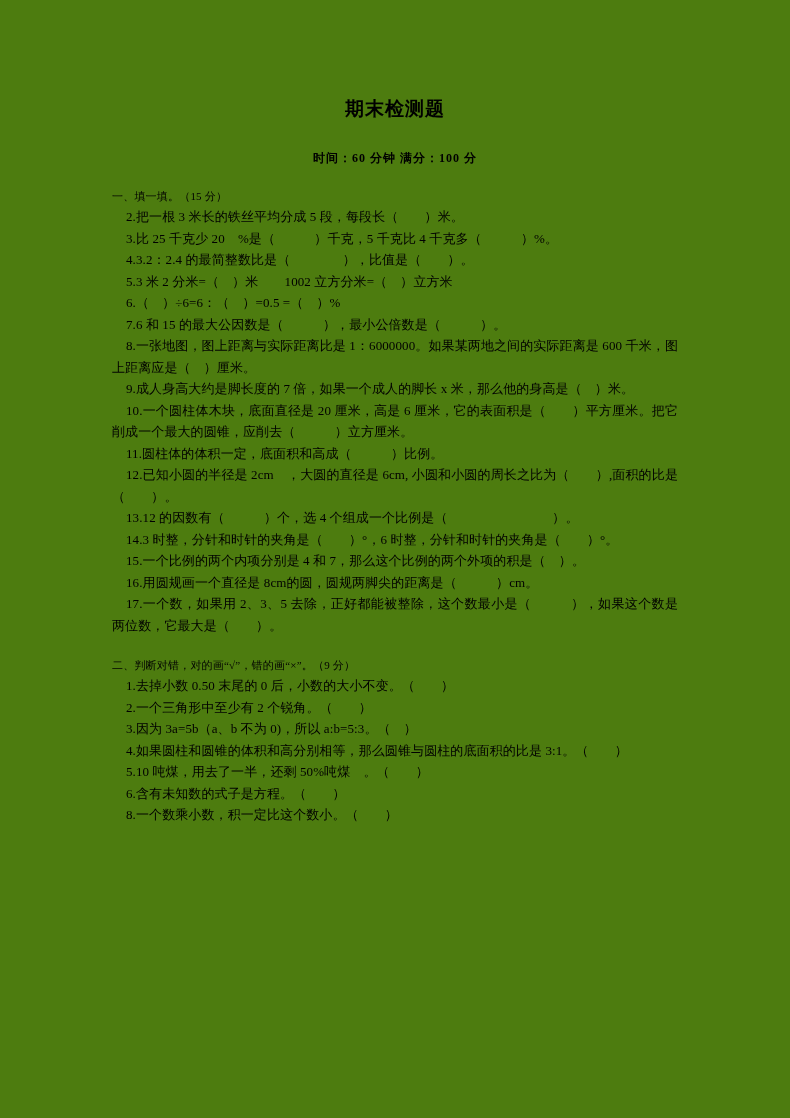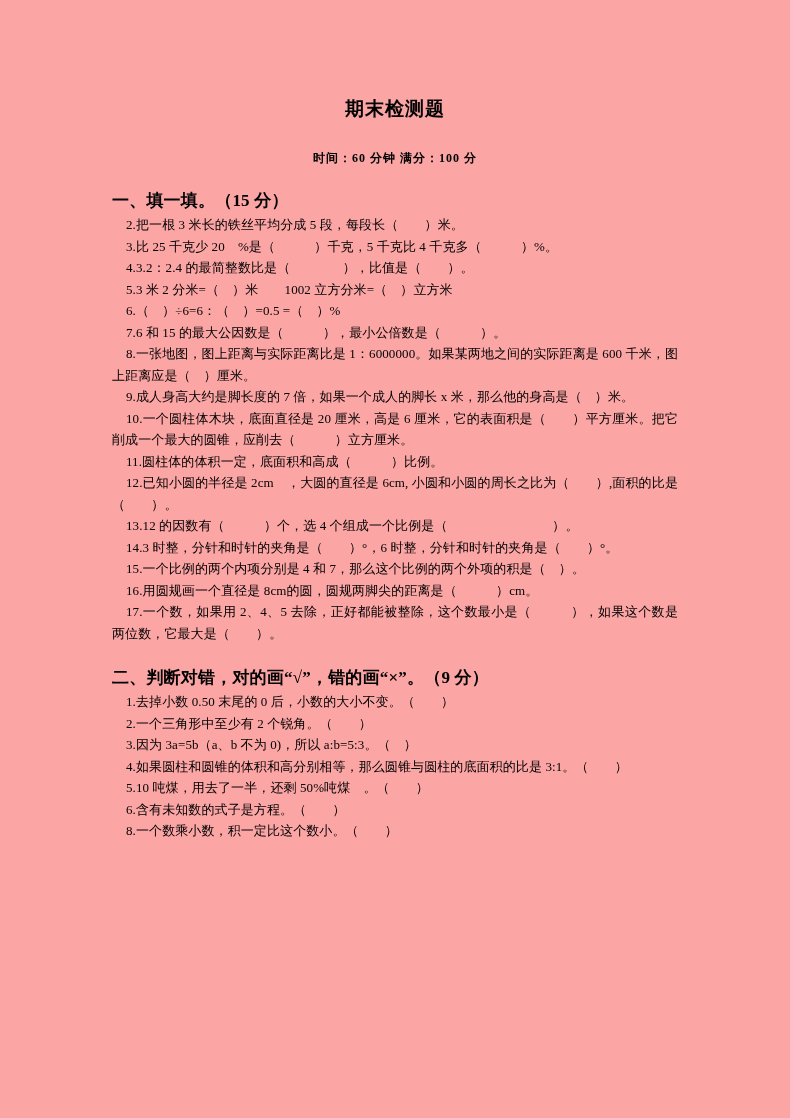--- a/index.html
+++ b/index.html
@@ -8,21 +8,21 @@
     background: #ffffff;
   }
   body {
     font-family: "Liberation Serif", "DejaVu Serif", serif;
     color: #000000;
   }
   .page {
     width: 790px;
     height: 1118px;
     position: relative;
-    background: #fca5a5;
+    background: #4d7c0f;
     overflow: hidden;
     box-sizing: border-box;
   }
   .sheet {
     position: absolute;
     left: 112px;
     top: 0;
     width: 566px;
   }
   .doc-title {
@@ -33,22 +33,22 @@
     letter-spacing: 1px;
   }
   .doc-subtitle {
     text-align: center;
     font-size: 12px;
     font-weight: bold;
     margin-top: 28px;
     letter-spacing: 1px;
   }
   .section-head {
-    font-size: 17px;
-    font-weight: bold;
+    font-size: 11px;
+    font-weight: normal;
     margin-top: 22px;
     margin-bottom: 2px;
     letter-spacing: 0.2px;
   }
   .item {
     font-size: 13px;
     line-height: 21.5px;
     text-indent: 14px;
     margin: 0;
     text-align: justify;
@@ -81,21 +81,21 @@
     <p class="item">7.6 和 15 的最大公因数是（　　　），最小公倍数是（　　　）。</p>
     <p class="item">8.一张地图，图上距离与实际距离比是 1：6000000。如果某两地之间的实际距离是 600 千米，图上距离应是（　）厘米。</p>
     <p class="item">9.成人身高大约是脚长度的 7 倍，如果一个成人的脚长 x 米，那么他的身高是（　）米。</p>
     <p class="item">10.一个圆柱体木块，底面直径是 20 厘米，高是 6 厘米，它的表面积是（　　）平方厘米。把它削成一个最大的圆锥，应削去（　　　）立方厘米。</p>
     <p class="item">11.圆柱体的体积一定，底面积和高成（　　　）比例。</p>
     <p class="item">12.已知小圆的半径是 2cm　，大圆的直径是 6cm, 小圆和小圆的周长之比为（　　）,面积的比是（　　）。</p>
     <p class="item">13.12 的因数有（　　　）个，选 4 个组成一个比例是（　　　　　　　　）。</p>
     <p class="item">14.3 时整，分针和时针的夹角是（　　）°，6 时整，分针和时针的夹角是（　　）°。</p>
     <p class="item">15.一个比例的两个内项分别是 4 和 7，那么这个比例的两个外项的积是（　）。</p>
     <p class="item">16.用圆规画一个直径是 8cm的圆，圆规两脚尖的距离是（　　　）cm。</p>
-    <p class="item">17.一个数，如果用 2、4、5 去除，正好都能被整除，这个数最小是（　　　），如果这个数是两位数，它最大是（　　）。</p>
+    <p class="item">17.一个数，如果用 2、3、5 去除，正好都能被整除，这个数最小是（　　　），如果这个数是两位数，它最大是（　　）。</p>
 
     <div class="section-head gap-top">二、判断对错，对的画“√”，错的画“×”。（9 分）</div>
 
     <p class="item">1.去掉小数 0.50 末尾的 0 后，小数的大小不变。（　　）</p>
     <p class="item">2.一个三角形中至少有 2 个锐角。（　　）</p>
     <p class="item">3.因为 3a=5b（a、b 不为 0)，所以 a:b=5:3。（　）</p>
     <p class="item">4.如果圆柱和圆锥的体积和高分别相等，那么圆锥与圆柱的底面积的比是 3:1。（　　）</p>
     <p class="item">5.10 吨煤，用去了一半，还剩 50%吨煤　。（　　）</p>
     <p class="item">6.含有未知数的式子是方程。（　　）</p>
     <p class="item">8.一个数乘小数，积一定比这个数小。（　　）</p>

